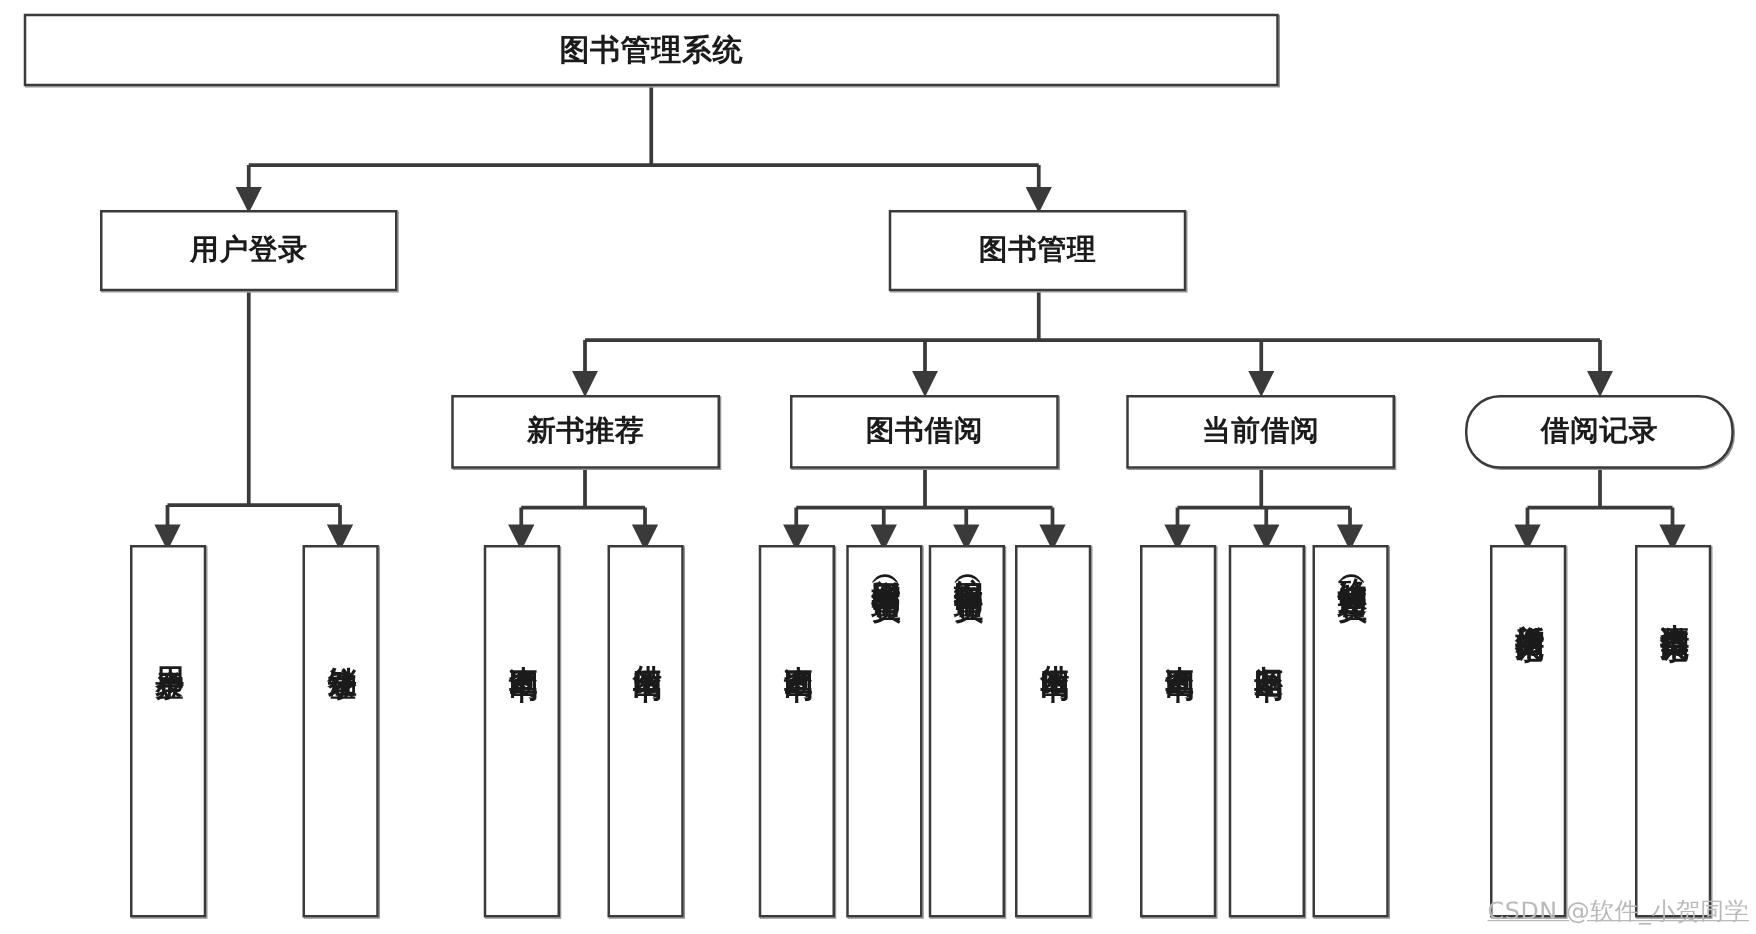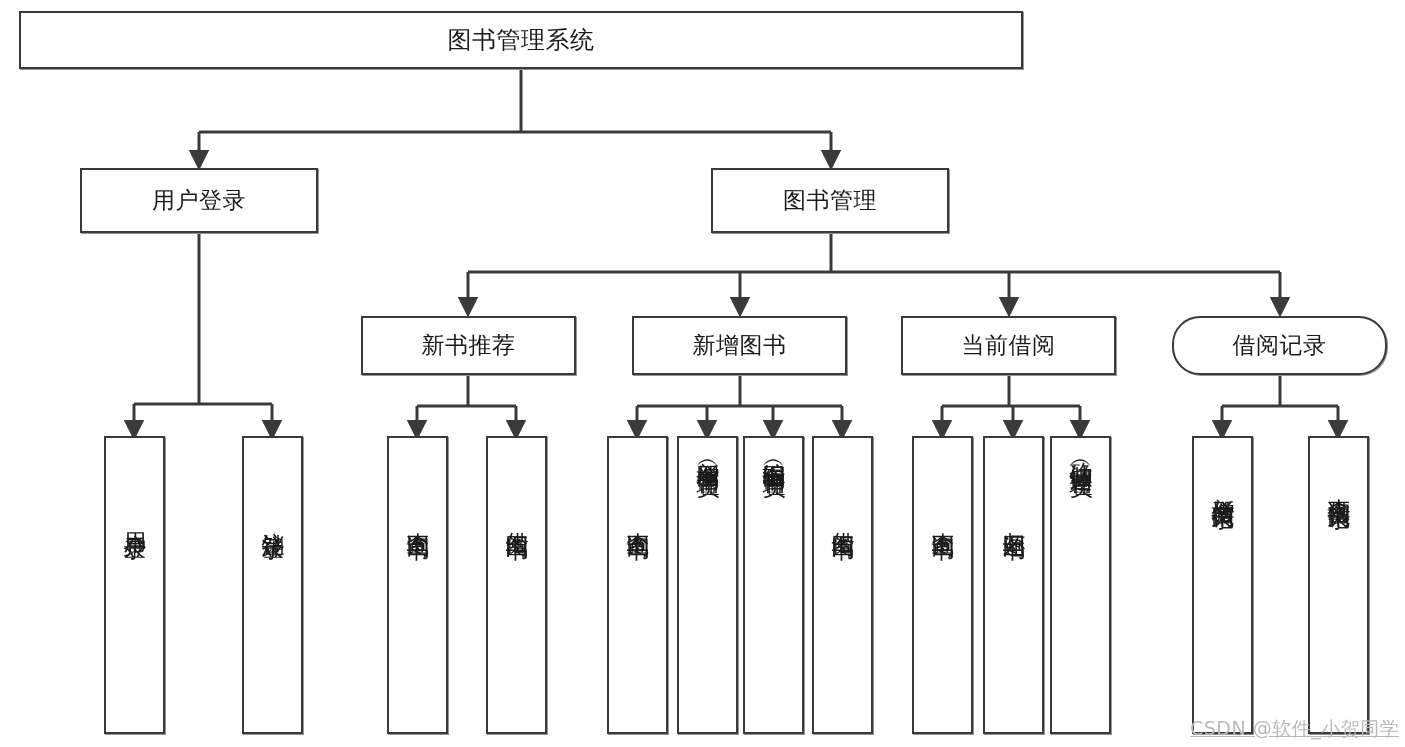--- a/index.html
+++ b/index.html
@@ -28,20 +28,21 @@
     position: absolute;
     box-sizing: border-box;
     background: #ffffff;
     border: 2px solid #3a3a3a;
     box-shadow: 1px 1px 0 0 rgba(60,60,60,0.55);
     display: flex;
     align-items: center;
     justify-content: center;
     color: #1b1b1b;
     z-index: 2;
+    font-weight: bold;
   }
   .node .label {
     display: block;
     line-height: 1.18;
     letter-spacing: 0.5px;
   }
   
   .node.horiz .label {
     font-size: 23px;
     white-space: nowrap;
@@ -143,21 +144,21 @@
     <span class="label">用户登录</span>
   </div>
   <div class="node horiz" style="left:711px; top:168px; width:238px; height:65px;">
     <span class="label">图书管理</span>
   </div>
 
   <div class="node horiz" style="left:361px; top:316px; width:215px; height:59px;text-align:center;">
     <span class="label">新书推荐</span>
   </div>
   <div class="node horiz" style="left:632px; top:316px; width:215px; height:59px;">
-    <span class="label">新增图书</span>
+    <span class="label">图书借阅</span>
   </div>
   <div class="node horiz" style="left:901px; top:316px; width:215px; height:59px;">
     <span class="label">当前借阅</span>
   </div>
   <div class="node horiz" style="left:1172px; top:316px; width:215px; height:59px;border-radius:28px;">
     <span class="label">借阅记录</span>
   </div>
 
   <div class="node vert mid" style="left:104px; top:436px; width:61px; height:298px;">
     <span class="label">用户登录</span>

